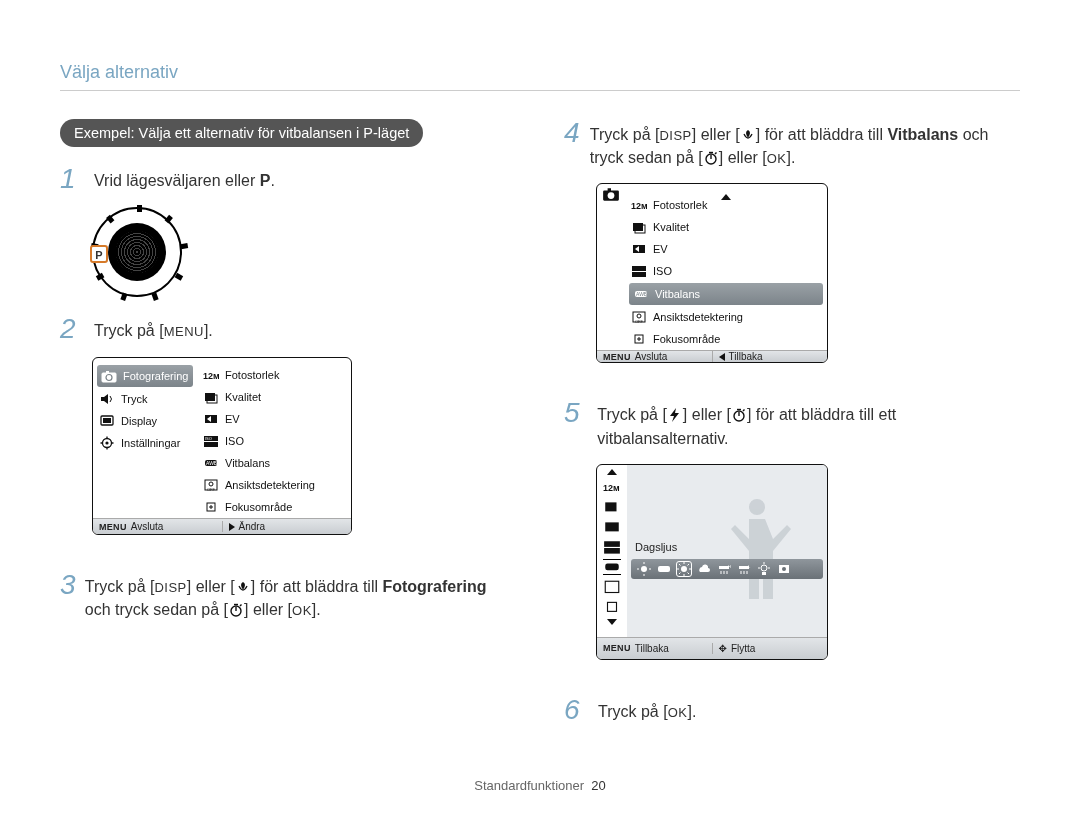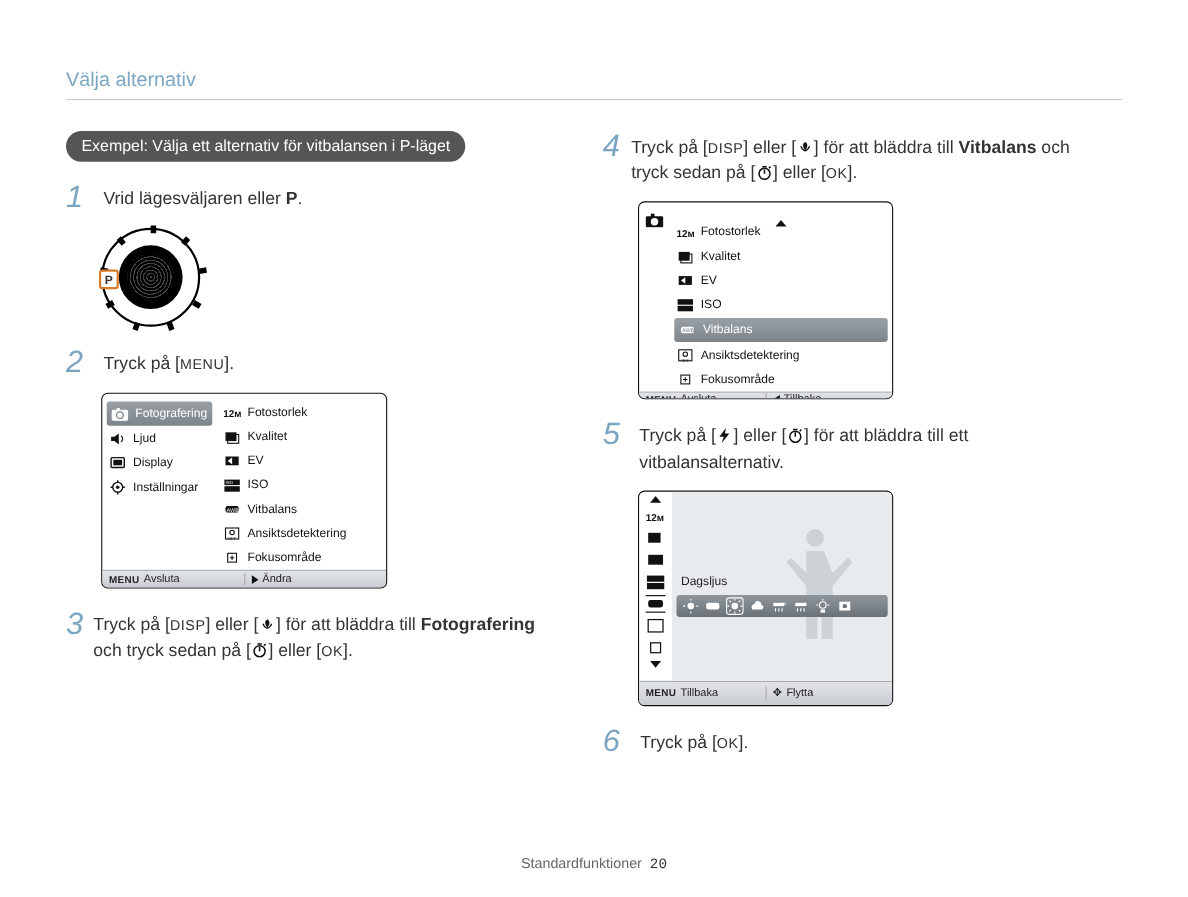--- a/index.html
+++ b/index.html
@@ -18,21 +18,21 @@
     font-weight: 300;
     margin-bottom: 7px;
   }
   .hr {
     width: 960px;
     border-top: 1px solid #ccc;
     margin-bottom: 28px;
   }
   .columns {
     display: flex;
-    gap: 32px;
+    gap: 48px;
   }
   .col {
     width: 456px;
   }
   .example-pill {
     display: inline-block;
     background: #555;
     color: #fff;
     font-size: 14.5px;
     padding: 6px 14px;
@@ -116,25 +116,26 @@
     font-weight: bold;
     text-align: center;
     line-height: 16px;
     z-index: 2;
   }
   
   .screen {
     border: 1px solid #111;
     border-radius: 6px;
     background: #fff;
-    margin: 6px 0 18px 32px;
+    margin: 6px 0 36px 32px;
     font-size: 11px;
     color: #111;
     position: relative;
     overflow: hidden;
+    justify-content: flex-end;
   }
   .screen-2col { width: 260px; height: 178px; display:flex; flex-direction:column;}
   .screen-1col { width: 232px; height: 180px; display:flex; flex-direction:column;}
   .screen-wb   { width: 232px; height: 196px; display:flex; flex-direction:column;}
   .sc-body { flex: 1; display: flex; }
   .sc-left {
     width: 104px;
     padding: 6px 0 0 0;
   }
   .sc-right {
@@ -220,21 +221,21 @@
   }
   .wb-strip .wchip { width:14px; height:14px; display:flex; align-items:center; justify-content:center; }
   .footer-page {
     position:absolute;
     bottom: 22px;
     left: 0; width: 1080px;
     text-align:center;
     font-size: 13px;
     color: #666;
   }
-  .footer-page .pn { color:#333;font-family:Liberation Mono, monospace; }
+  .footer-page .pn { color:#333; }
 </style>
 </head>
 <body>
 
 <div class="header-title">Välja alternativ</div>
 <div class="hr"></div>
 
 <div class="columns">
 
   <div class="col">
@@ -284,21 +285,21 @@
               </span>
             <span>Fotografering</span>
           </div>
           <div class="li">
             <span class="ico">
                 <svg viewBox="0 0 16 14">
                   <path d="M2 5h3l4-3v10l-4-3H2z" fill="#111"></path>
                   <path d="M11 4q3 3 0 6" fill="none" stroke="#111"></path>
                 </svg>
               </span>
-            <span>Ljud</span>
+            <span>Tryck</span>
           </div>
           <div class="li">
             <span class="ico">
                 <svg viewBox="0 0 16 14">
                   <rect x="2" y="2" width="12" height="9" rx="1" fill="none" stroke="#111" stroke-width="1.3"></rect>
                   <rect x="4" y="4" width="8" height="5" fill="#111"></rect>
                 </svg>
               </span>
             <span>Display</span>
           </div>

